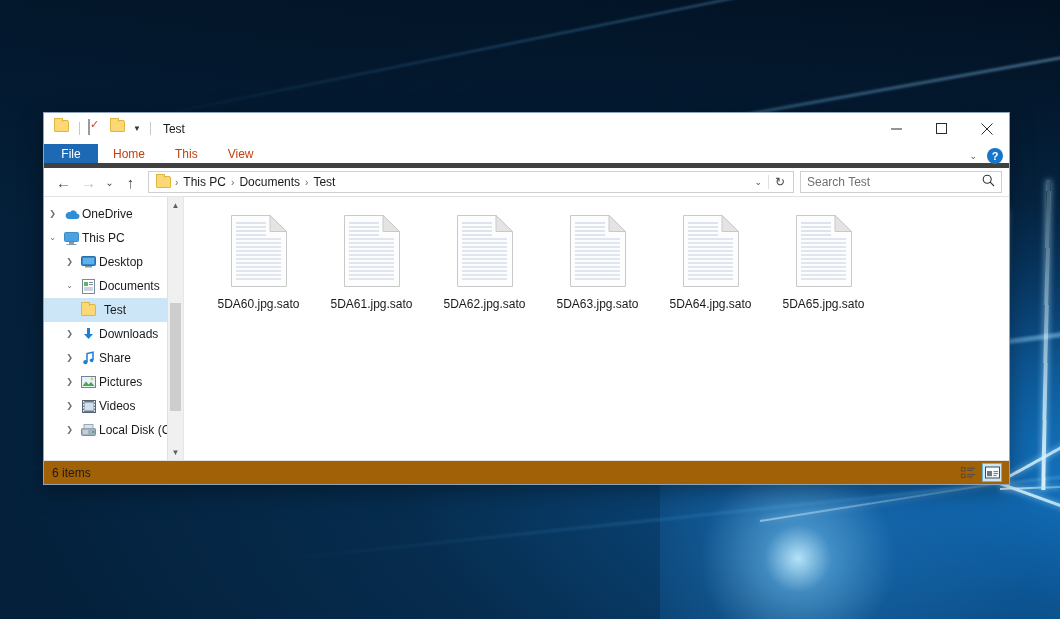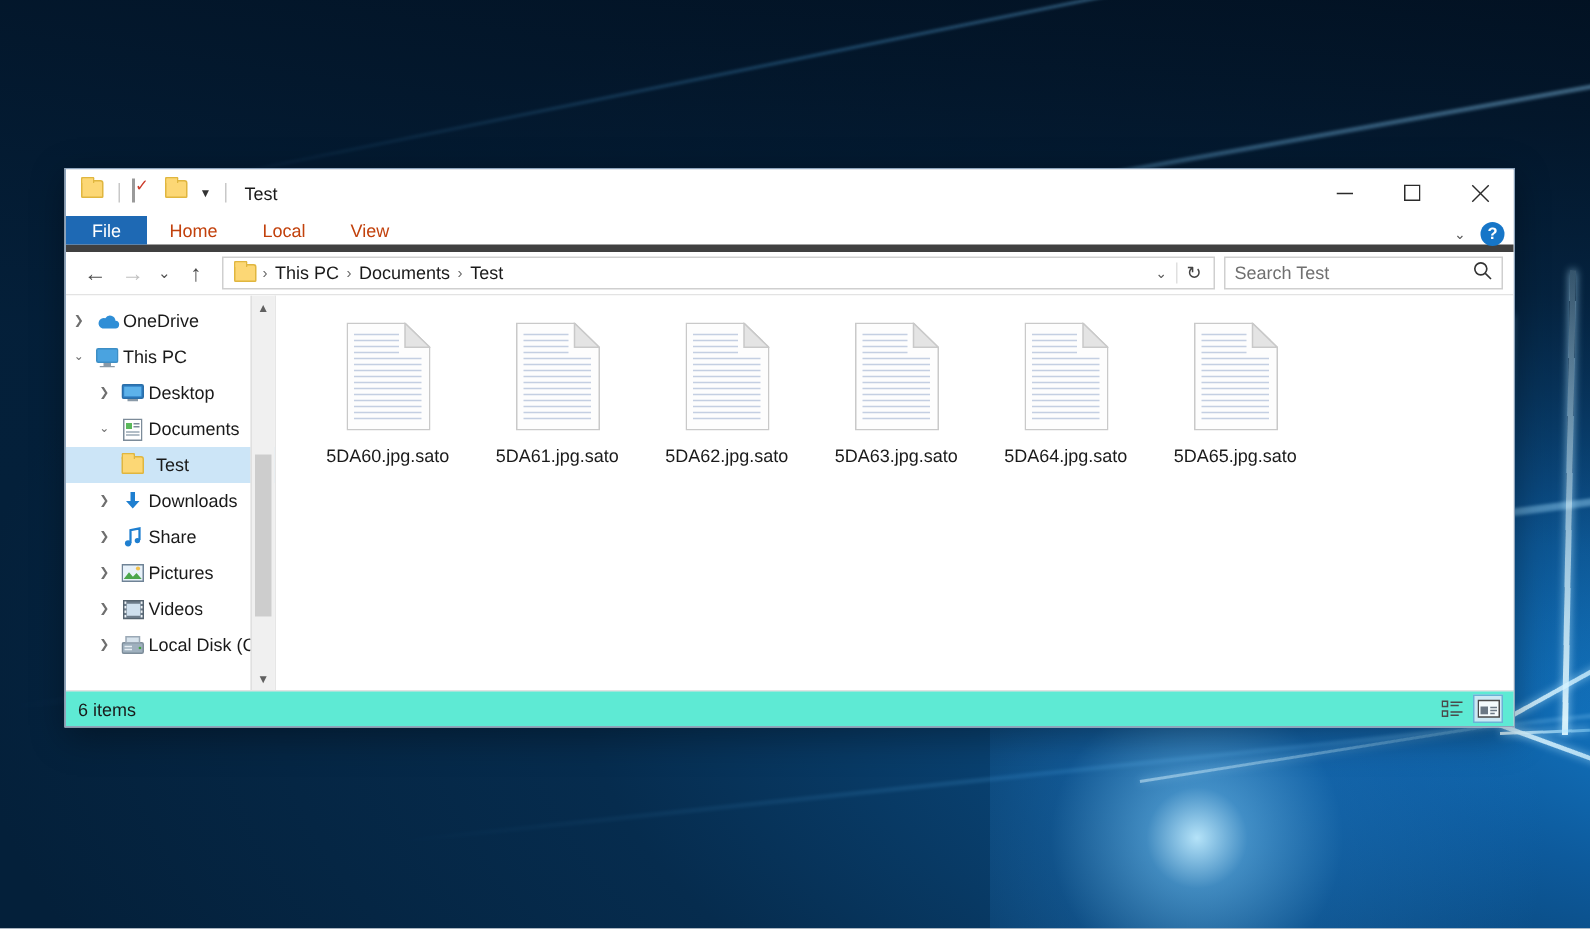--- a/index.html
+++ b/index.html
@@ -143,21 +143,21 @@
     border: 1px solid #cfcfcf; background: #fff;
     display: flex; align-items: center; padding: 0 2px 0 5px;
     min-width: 0;
   }
   .crumb { font-size: 12px; color: #1a1a1a; padding: 0 4px; white-space: nowrap; }
   .crumb-sep { color: #6b6b6b; font-size: 10px; padding: 0 1px; }
   .addr-spacer { flex: 1 1 auto; }
   .addr-caret { font-size: 9px; color: #555; padding: 0 6px; }
   .addr-refresh { font-size: 12px; color: #444; padding: 0 6px; border-left: 1px solid #e0e0e0; }
   .search-field {
-    width: 186px; height: 22px; margin-left: 6px;
+    width: 202px; height: 22px; margin-left: 6px;
     border: 1px solid #cfcfcf; background: #fff;
     display: flex; align-items: center; padding: 0 6px;
   }
   .search-field input {
     border: 0; outline: 0; flex: 1 1 auto; font-size: 12px;
     font-family: "Liberation Sans", sans-serif; color: #1a1a1a; min-width: 0;
   }
   .search-field input::placeholder { color: #707070; }
 
   
@@ -200,21 +200,21 @@
     width: 113px; display: flex; flex-direction: column; align-items: center;
     padding-top: 4px;
   }
   .doc-icon { width: 56px; height: 72px; position: relative; }
   .file-label { margin-top: 10px; font-size: 12px; color: #1a1a1a; white-space: nowrap; }
 
   
   .statusbar {
     height: 24px; flex: 0 0 24px;
     border-top: 1px solid #e2e2e2;
-    background: #5eead4;
+    background: #a16207;
     display: flex; align-items: center;
     padding: 0 8px;
     position: relative;
   }
   .status-text { font-size: 12px; color: #1a1a1a; }
   .view-btns { position: absolute; right: 7px; top: 2px; display: flex; gap: 4px; align-items: center; }
   .view-btn { width: 20px; height: 19px; display: flex; align-items: center; justify-content: center; }
   .view-btn.active { background: #cce8f4; border: 1px solid #6ab2d6; }
 </style>
 </head>
@@ -264,21 +264,21 @@
               <line x1="0.5" y1="0.5" x2="11.5" y2="11.5" stroke="#2b2b2b" stroke-width="1"></line>
               <line x1="11.5" y1="0.5" x2="0.5" y2="11.5" stroke="#2b2b2b" stroke-width="1"></line>
             </svg>
         </div>
       </div>
     </div>
 
     <div class="ribbon">
       <div class="tab file">File</div>
       <div class="tab">Home</div>
-      <div class="tab">Local</div>
+      <div class="tab">This</div>
       <div class="tab">View</div>
       <div class="ribbon-right">
         <span class="chev-down">⌄</span>
         <span class="help-icon">?</span>
       </div>
     </div>
 
     <div class="addrbar">
       <div class="nav-btn">←</div>
       <div class="nav-btn dim">→</div>

